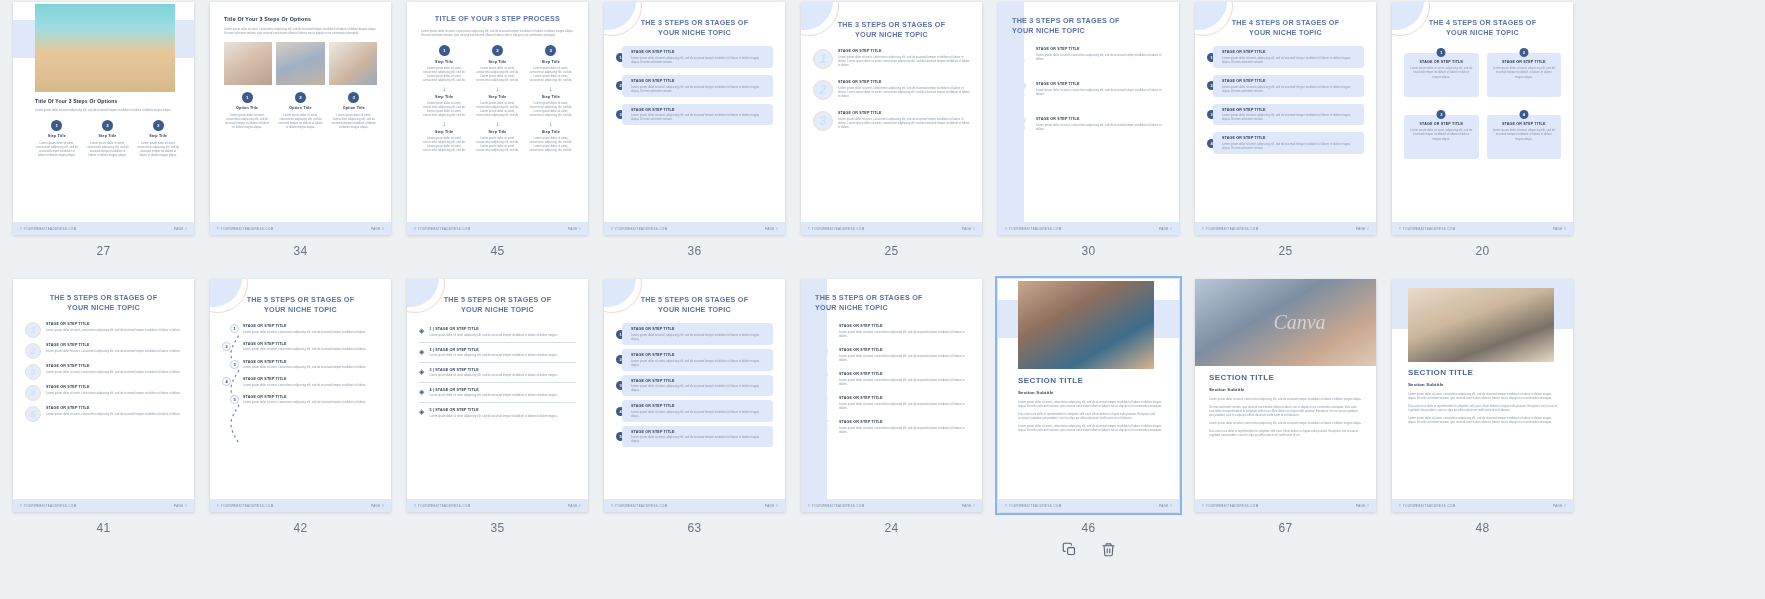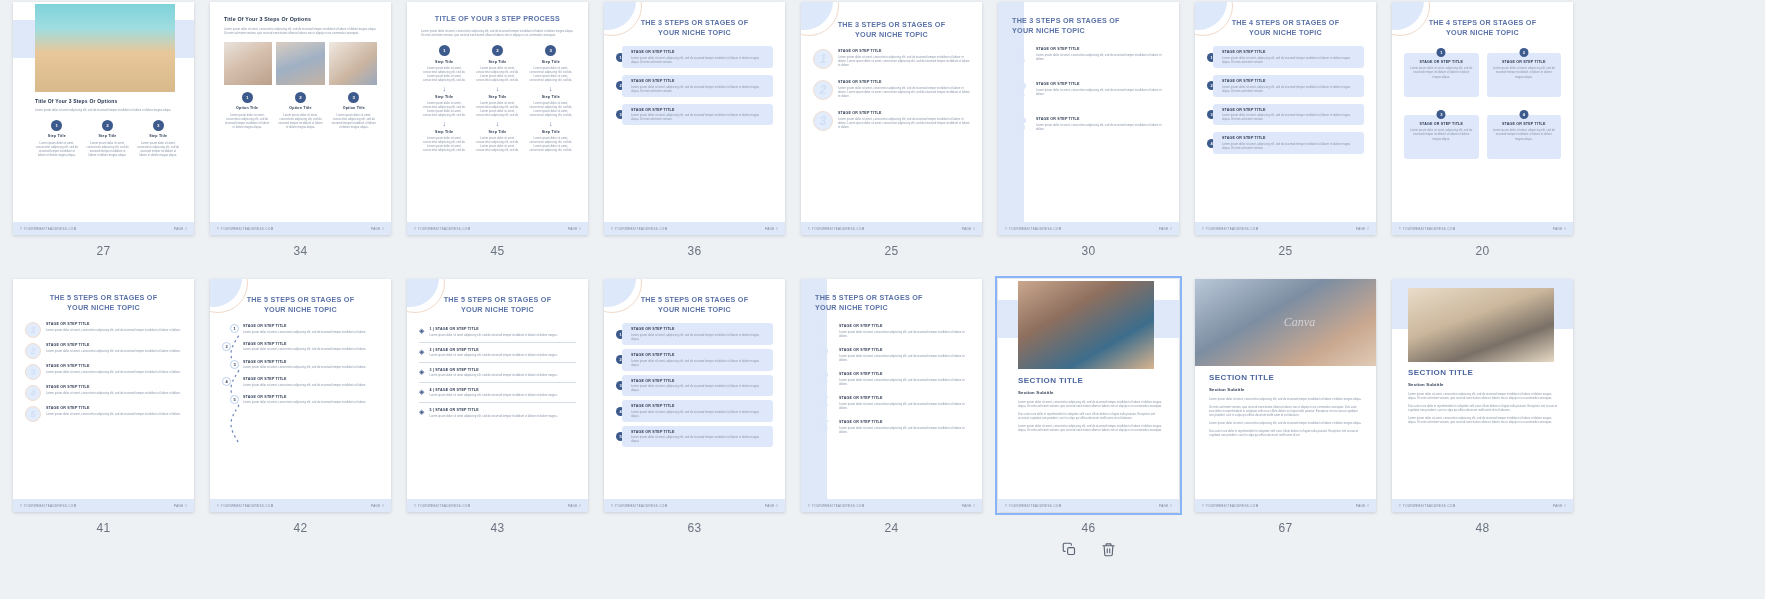--- a/index.html
+++ b/index.html
@@ -99,21 +99,21 @@
   
   .ph-beach { background: linear-gradient(180deg,#7fd3da 0%,#9fdde0 28%,#e8c89a 55%,#d8b98c 100%); }
   .ph-skin1 { background: linear-gradient(150deg,#e8e2dc 0%,#d6c0ad 45%,#b9a08d 100%); }
   .ph-skin2 { background: linear-gradient(160deg,#d9cdc2 0%,#9fb0c4 50%,#c4b3a4 100%); }
   .ph-skin3 { background: linear-gradient(140deg,#efe8e0 0%,#cbb4a0 60%,#9aa9bd 100%); }
   .ph-fit   { background: linear-gradient(150deg,#caa78e 0%,#8e6f5e 35%,#3d6d8c 70%,#d9b48e 100%); }
   .ph-phone { background: linear-gradient(150deg,#b9c8d8 0%,#7d8ea2 40%,#caa890 75%,#e0cbb6 100%); }
   .ph-desk  { background: linear-gradient(160deg,#e9dcc9 0%,#cbb79c 40%,#7a7066 70%,#e7d9c4 100%); }
   .watermark {
     position: absolute; inset: 0; display: flex; align-items: center; justify-content: center;
-    color: rgba(255,255,255,.55); font-style: italic; font-size: 12px;
+    color: rgba(255,255,255,.55); font-style: italic; font-size: 20px;
     font-family: "Liberation Serif", serif;
     padding-left: 28px;
   }
 </style>
 </head>
 <body>
 
 <div id="grid">
     <div class="cell" style="left: 5px; top: 2px;">
       <div class="thumb">
@@ -613,21 +613,21 @@
                 <div class="lorem" style="margin-top: 1.5px;">Lorem ipsum dolor sit amet adipiscing elit, sed do eiusmod tempor incididunt ut labore et dolore magna.</div>
               </div>
             </div>
           </div>
         </div>
         <div class="footer">
           <span>© YOURWEBSITEADDRESS.COM</span>
           <span>PAGE #</span>
         </div>
       </div>
-      <div class="caption">43</div>
+      <div class="caption">35</div>
     </div>
     <div class="cell" style="left: 596px; top: 279px;">
       <div class="thumb">
         <div>
           <div class="circ-deco" style="left:-22px;top:-26px;width:60px;height:60px;border:.8px solid #f0d9c8"></div>
           <div class="circ-deco" style="left:-26px;top:-30px;width:58px;height:58px;background:#dde8fa"></div>
         </div>
         <div style="position: absolute; left: 12px; right: 12px; top: 16px;">
           <div class="ttl">
             <div>THE 5 STEPS OR STAGES OF</div>

